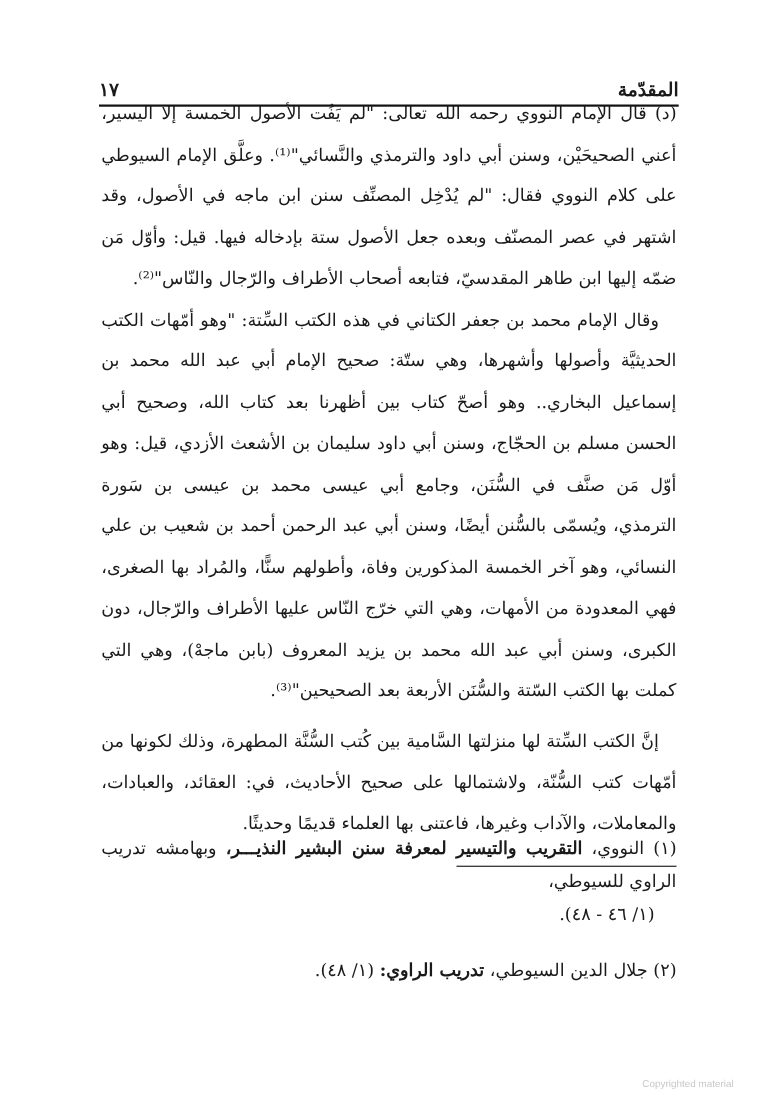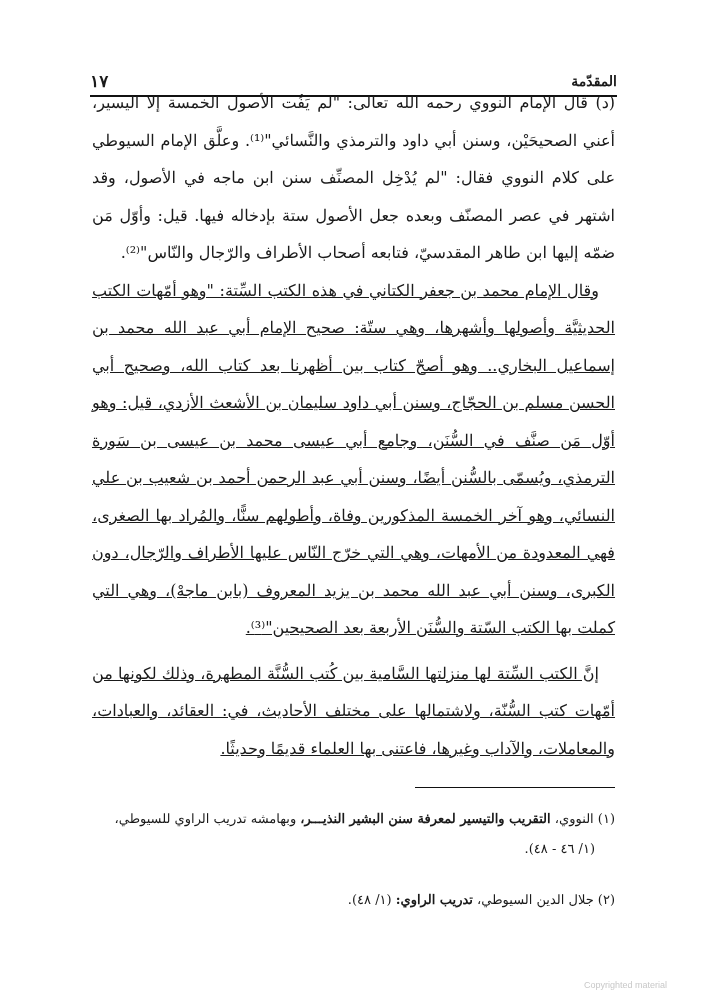--- a/index.html
+++ b/index.html
@@ -1,33 +1,33 @@
 <!DOCTYPE html>
 <html><head>
 <meta charset="utf-8">
 <style>
   html, body { margin: 0; padding: 0; background: #ffffff; }
   body { width: 707px; height: 1000px; position: relative; overflow: hidden;
          font-family: "DejaVu Serif", serif; color: #1a1a1a; }
   .page { position: absolute; left: 0; top: 0; width: 707px; height: 1000px; }
   .header { position: absolute; left: 90px; right: 90px; top: 68px; height: 26px;
             display: flex; justify-content: space-between; align-items: center; direction: rtl; }
-  .header .title { font-size: 14px; font-weight: bold; }
+  .header .title { font-size: 17px; font-weight: bold; }
   .header .pnum { font-size: 17px; font-weight: bold; }
   .header-rule { position: absolute; left: 90px; right: 90px; top: 95px; height: 0;
                  border-top: 2px solid #111; }
   .body-text { position: absolute; left: 92px; right: 92px; top: 84px;
                direction: rtl; text-align: justify; font-size: 16px; line-height: 37.5px; }
   .body-text p { margin: 0; text-align-last: right; }
-  .body-text p.indent { text-indent: 16px; text-decoration: underline; }
+  .body-text p.indent { text-indent: 16px; }
   .body-text p.gap { margin-top: 8px; }
   .fn-rule { position: absolute; right: 92px; width: 200px; top: 787px; height: 0;
              border-top: 1.5px solid #111; }
-  .footnotes { position: absolute; left: 92px; right: 92px; top: 804px;
-               direction: rtl; font-size: 13px; line-height: 30px; text-align: justify; }
+  .footnotes { position: absolute; left: 92px; right: 92px; top: 756px;
+               direction: rtl; font-size: 16px; line-height: 30px; text-align: justify; }
   .footnotes p { margin: 0; text-align-last: right; }
   .footnotes .fn2 { margin-top: 21px; }
   .footnotes b { font-weight: bold; }
   .footnotes .cont { padding-right: 20px; }
   .watermark { position: absolute; right: 40px; bottom: 10px; font-family: "Liberation Sans", sans-serif;
                font-size: 9px; color: #c8c8c8; }
 </style>
 </head>
 <body>
 
@@ -35,21 +35,21 @@
 
   <div class="header">
     <span class="title">المقدّمة</span>
     <span class="pnum">١٧</span>
   </div>
   <div class="header-rule"></div>
 
   <div class="body-text">
     <p>(د) قال الإمام النووي رحمه الله تعالى: "لم يَفُت الأصول الخمسة إلا اليسير، أعني الصحيحَيْن، وسنن أبي داود والترمذي والنَّسائي"⁽¹⁾. وعلَّق الإمام السيوطي على كلام النووي فقال: "لم يُدْخِل المصنِّف سنن ابن ماجه في الأصول، وقد اشتهر في عصر المصنّف وبعده جعل الأصول ستة بإدخاله فيها. قيل: وأوّل مَن ضمّه إليها ابن طاهر المقدسيّ، فتابعه أصحاب الأطراف والرّجال والنّاس"⁽²⁾.</p>
     <p class="indent">وقال الإمام محمد بن جعفر الكتاني في هذه الكتب السِّتة: "وهو أمّهات الكتب الحديثيَّة وأصولها وأشهرها، وهي ستّة: صحيح الإمام أبي عبد الله محمد بن إسماعيل البخاري.. وهو أصحّ كتاب بين أظهرنا بعد كتاب الله، وصحيح أبي الحسن مسلم بن الحجّاج، وسنن أبي داود سليمان بن الأشعث الأزدي، قيل: وهو أوّل مَن صنَّف في السُّنَن، وجامع أبي عيسى محمد بن عيسى بن سَورة الترمذي، ويُسمّى بالسُّنن أيضًا، وسنن أبي عبد الرحمن أحمد بن شعيب بن علي النسائي، وهو آخر الخمسة المذكورين وفاة، وأطولهم سنًّا، والمُراد بها الصغرى، فهي المعدودة من الأمهات، وهي التي خرّج النّاس عليها الأطراف والرّجال، دون الكبرى، وسنن أبي عبد الله محمد بن يزيد المعروف (بابن ماجهْ)، وهي التي كملت بها الكتب السّتة والسُّنَن الأربعة بعد الصحيحين"⁽³⁾.</p>
-    <p class="indent gap">إنَّ الكتب السِّتة لها منزلتها السَّامية بين كُتب السُّنَّة المطهرة، وذلك لكونها من أمّهات كتب السُّنّة، ولاشتمالها على مختلف الأحاديث، في: العقائد، والعبادات، والمعاملات، والآداب وغيرها، فاعتنى بها العلماء قديمًا وحديثًا.</p>
+    <p class="indent gap">إنَّ الكتب السِّتة لها منزلتها السَّامية بين كُتب السُّنَّة المطهرة، وذلك لكونها من أمّهات كتب السُّنّة، ولاشتمالها على صحيح الأحاديث، في: العقائد، والعبادات، والمعاملات، والآداب وغيرها، فاعتنى بها العلماء قديمًا وحديثًا.</p>
   </div>
 
   <div class="fn-rule"></div>
 
   <div class="footnotes">
     <p>
       <span>(١)</span>
       <span>النووي،</span>
       <b>التقريب والتيسير لمعرفة سنن البشير النذيـــر،</b>
       <span>وبهامشه تدريب الراوي للسيوطي،</span>

